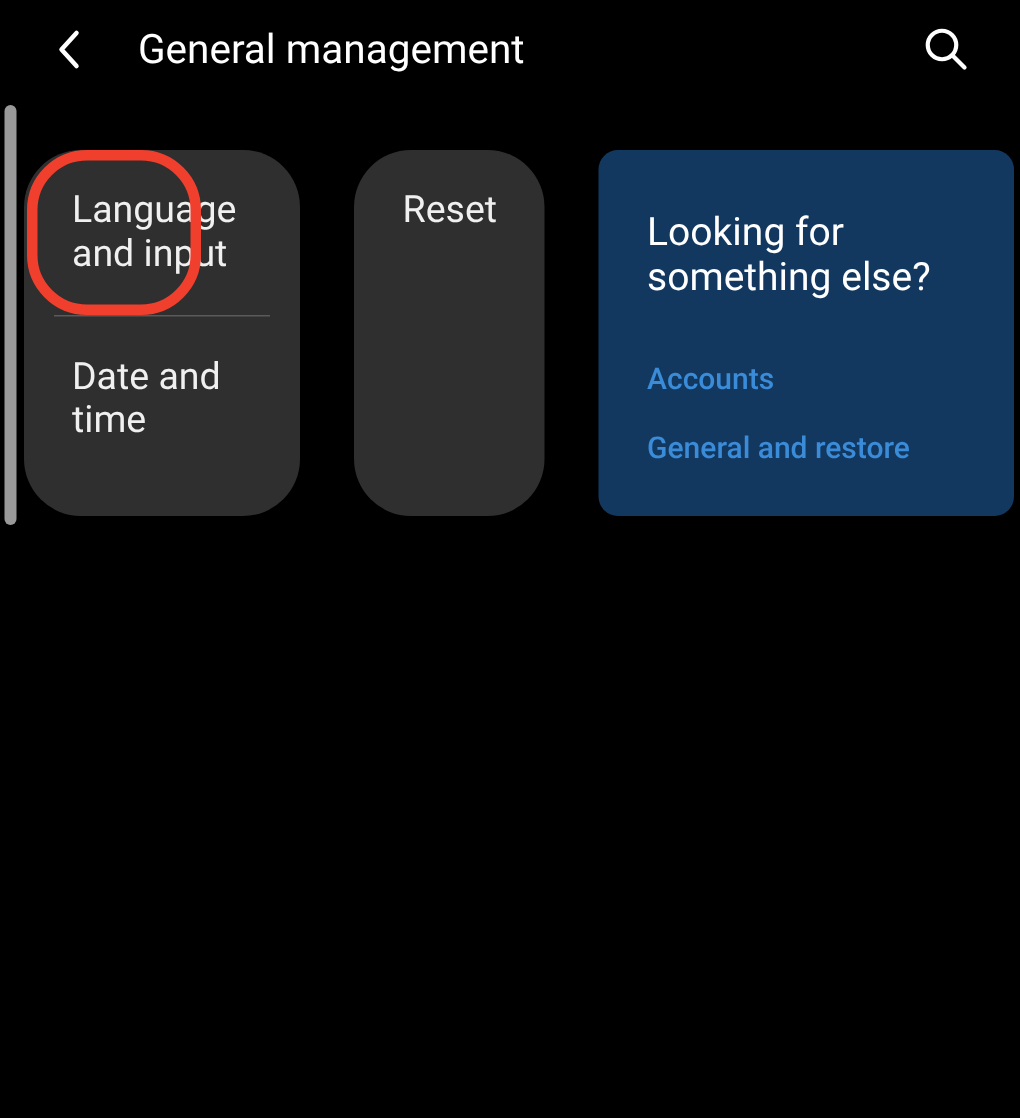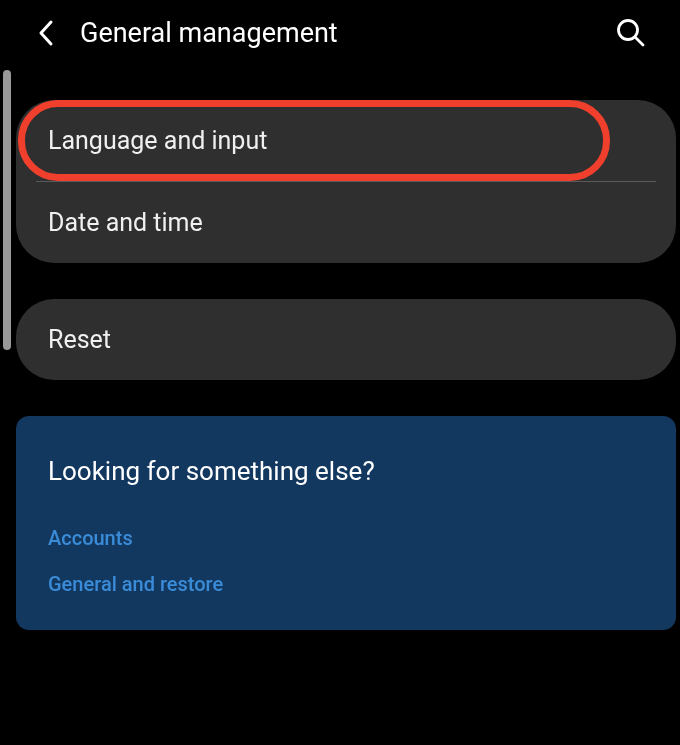--- a/index.html
+++ b/index.html
@@ -28,21 +28,21 @@
     .header {
       display: flex;
       align-items: center;
       padding: 12px 28px;
       height: 66px;
       justify-content: space-between;
     }
     .header-left {
       display: flex;
       align-items: center;
-      gap: 16px;
+      gap: 28px;
     }
     .back-btn {
       display: flex;
       align-items: center;
       justify-content: center;
       padding: 6px;
     }
     .back-btn svg {
       width: 24px;
       height: 30px;
@@ -58,21 +58,21 @@
       justify-content: center;
       padding: 6px;
     }
     .search-btn svg {
       width: 30px;
       height: 30px;
     }
     .content {
       padding: 34px 4px 16px 16px;
       display: flex;
-      flex-direction: column;
+      flex-direction: row;
       gap: 36px;
     }
     .card {
       background: #2f2f2f;
       border-radius: 38px;
       overflow: visible;
     }
     .list-item {
       padding: 26px 32px;
       font-size: 25px;

